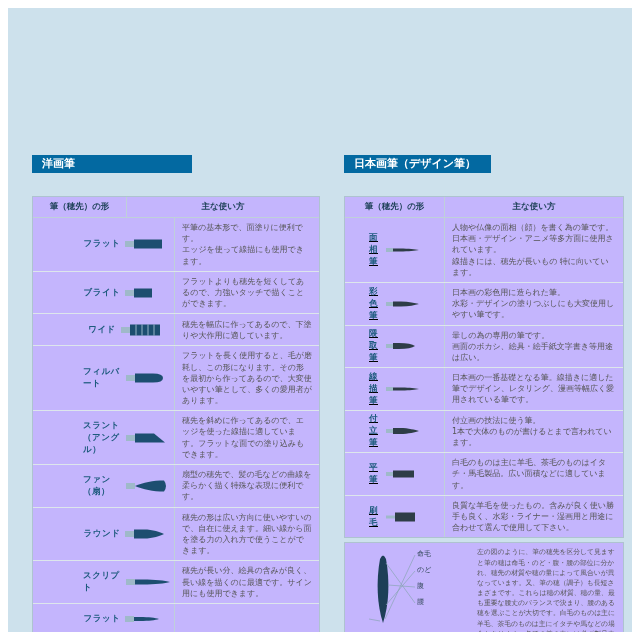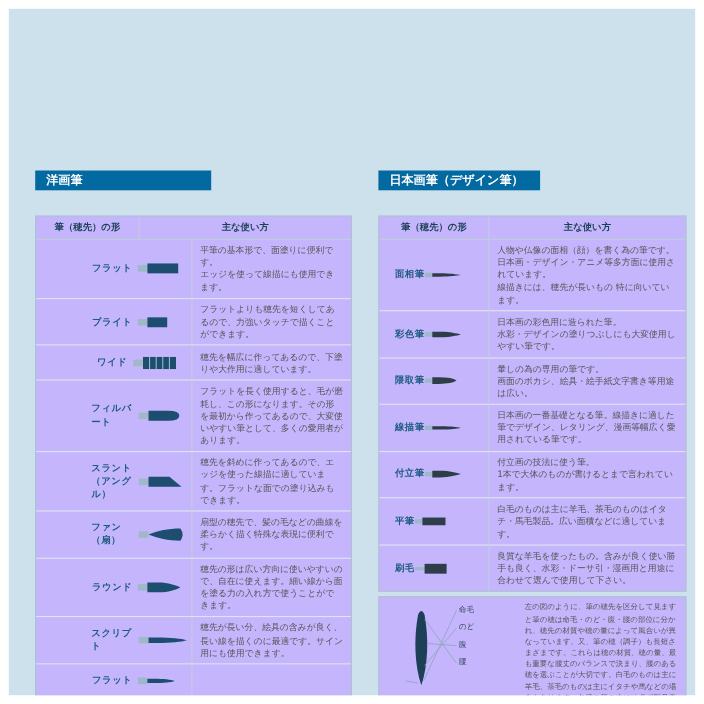--- a/index.html
+++ b/index.html
@@ -13,21 +13,21 @@
   .sec-header.w-right{width:147px;}
   .panel{background:#c4b5fd;border:1px solid #aec3d0;}
   .thead{display:flex;border-bottom:1px solid #bfd0da;}
   .hcell{font-size:8.5px;font-weight:bold;color:#1b3f55;text-align:center;padding:4px 2px;box-sizing:border-box;}
   .hcell.c1h{width:94px;border-right:1px solid #bfd0da;}
   .hcell.c1hr{width:100px;border-right:1px solid #bfd0da;}
   .hcell.c2h{flex:1;}
   .row{display:flex;border-bottom:1px solid #dde6ec;}
   .row:last-child{border-bottom:none;}
   .c1{width:94px;flex:0 0 94px;border-right:1px solid #bfd0da;display:flex;flex-direction:row;align-items:center;justify-content:center;gap:5px;padding:3px 2px;box-sizing:border-box;min-height:31px;margin-left:48px;}
-  .c1r{width:100px;flex:0 0 100px;border-right:1px solid #bfd0da;display:flex;align-items:center;justify-content:flex-start;padding:2px 14px;box-sizing:border-box;min-height:24px;}
+  .c1r{width:100px;flex:0 0 100px;border-right:1px solid #bfd0da;display:flex;align-items:center;justify-content:flex-start;padding:2px 24px;box-sizing:border-box;min-height:24px;text-decoration:underline;}
   .bname{font-size:8.5px;color:#1d5a7d;font-weight:bold;letter-spacing:0.5px;}
   .c2{flex:1;padding:4px 7px;font-size:8px;color:#555;line-height:1.4;display:flex;align-items:center;white-space:pre-line;box-sizing:border-box;}
   .bicon{flex:0 0 auto;}
   .panel-structure{margin-top:4px;}
   .stitle{font-size:9px;font-weight:bold;color:#1b3f55;padding:4px 8px;border-bottom:1px solid #dde6ec;}
   .scontent{display:flex;padding:4px 6px 6px 8px;}
   .diagram{position:relative;width:118px;height:82px;flex:0 0 118px;}
   .diagram svg{position:absolute;left:0;top:0;}
   .dlabel{position:absolute;font-size:7px;color:#33495a;line-height:1;}
   .snote{flex:1;font-size:6.8px;color:#555;line-height:1.5;padding:0 2px 0 6px;}
@@ -230,21 +230,21 @@
           </div>
 
           <div class="row">
             <div class="c1r">
               <span class="bname">刷毛</span>
               <svg class="bicon" width="34" height="10" viewBox="0 0 34 10">
                   <rect x="0" y="3.5" width="9" height="3" fill="#9fb9c9"></rect>
                   <rect x="9" y="0.5" width="20" height="9" fill="#2e3d47"></rect>
                 </svg>
             </div>
-            <div class="c2">良質な羊毛を使ったもの。含みが良く使い勝手も良く、水彩・ドーサ引・湿画用と用途に合わせて選んで使用して下さい。</div>
+            <div class="c2">良質な羊毛を使ったもの。含みが良く使い勝手も良く、水彩・ライナー・湿画用と用途に合わせて選んで使用して下さい。</div>
           </div>
 
         </div>
 
         <div class="panel panel-structure">
           <div class="scontent">
             <div class="diagram">
               <svg width="118" height="82" viewBox="0 0 118 82">
                 <path d="M30,76 C24,58 23,34 27,12 Q30,5 33,12 C37,34 36,58 30,76 Z" fill="#1d3f57"></path>
                 <path d="M62,8 L32,72 M62,24 L33,58 M62,40 L35,38 M62,56 L33,16 M16,72 L27,74" stroke="#8aa5b5" stroke-width="0.7" fill="none"></path>

